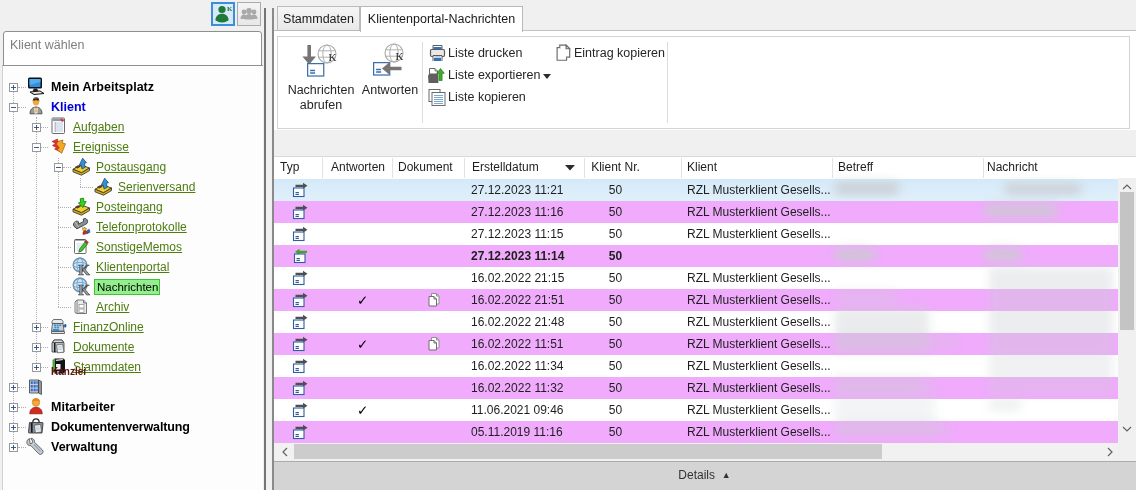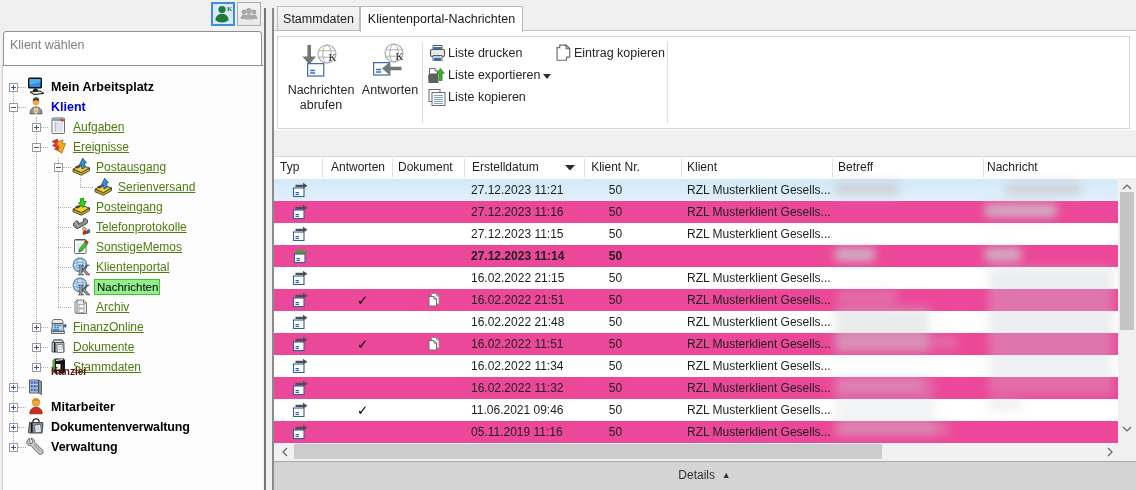--- a/index.html
+++ b/index.html
@@ -35,21 +35,21 @@
   #tab2 { left:360px; width:163px; background:#fff; border:1px solid #b9b9b9; border-bottom:none; height:26px; z-index:3; }
   #toolbar { left:277px; top:36px; width:853px; height:93px; background:#fff; border:1px solid #d4d4d4; }
   .tsep { position:absolute; top:5px; width:1px; height:81px; background:#dcdcdc; }
   .tbtxt { position:absolute; font-size:12.5px; color:#262626; white-space:nowrap; }
 
   
   #tablearea { left:273px; top:156px; width:863px; height:287px; background:#fff; border-top:1px solid #d9d9d9; overflow:hidden; }
   .hcell { position:absolute; top:0; height:21px; line-height:21px; font-size:12px; color:#1e1e1e; }
   .hsep { position:absolute; top:1px; width:1px; height:20px; background:#e2e2e2; }
   .row { position:absolute; left:0; width:845px; height:22px; }
-  .row.alt { background:#ec4899;text-decoration:underline; }
+  .row.alt { background:#f0abfc;text-decoration:underline; }
   .row.sel { background:linear-gradient(#d4e9f8,#e0f0fb); }
   .cell { position:absolute; top:0; height:22px; line-height:22px; font-size:12px; white-space:nowrap; }
   .date { left:198px; }
   .knr { left:280px; width:125px; text-align:center; }
   .kl { left:414px; }
   .bold { font-weight:bold; }
   .chk { position:absolute; left:84px; top:1px; font-size:13.5px; color:#000; }
   
   #vscroll { left:1118px; top:178px; width:18px; height:265px; background:#f0f0f0; }
   #vthumb { left:1120px; top:192px; width:14px; height:138px; background:#c4c4c4; }

